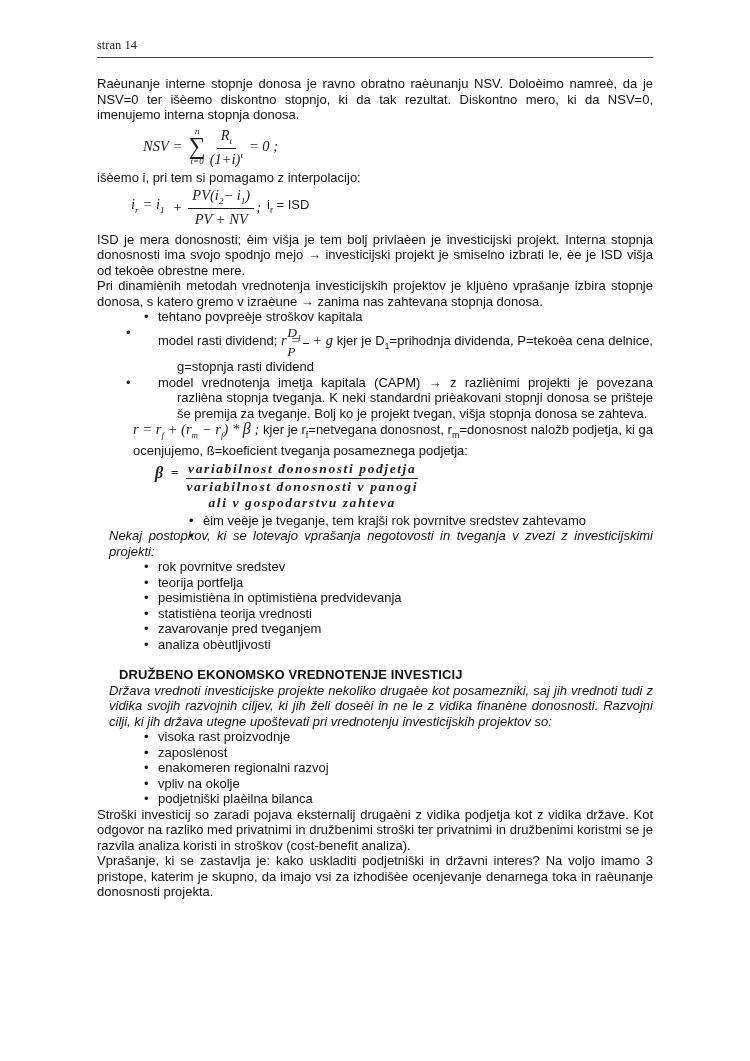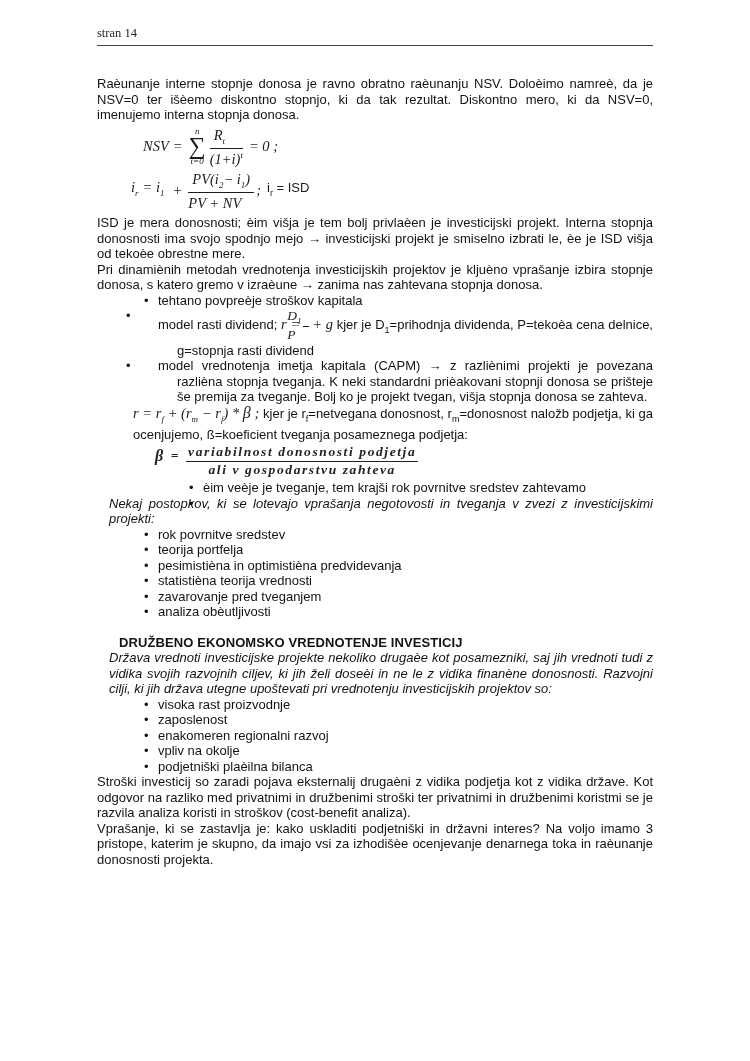--- a/index.html
+++ b/index.html
@@ -2,37 +2,37 @@
 <html><head>
 <meta charset="utf-8">
 <style>
   html,body{margin:0;padding:0;}
   body{
     width:750px;height:1061px;background:#ffffff;position:relative;
     font-family:"Liberation Sans",sans-serif;color:#131313;
     font-size:13px;line-height:15.5px;
     -webkit-font-smoothing:antialiased;
   }
-  .page-header{position:absolute;left:97px;top:26px;width:556px;
+  .page-header{position:absolute;left:97px;top:38px;width:556px;
     font-family:"Liberation Serif",serif;font-size:12.5px;color:#222;
     border-bottom:1.5px solid #444;padding-bottom:3px;}
   .content{position:absolute;left:97px;top:76px;width:556px;}
   .para{text-align:justify;}
   .para.left{text-align:left;}
   .ind{margin-left:12px;font-style:italic;}
   
   .fml{font-family:"Liberation Serif",serif;font-style:italic;font-size:14.5px;color:#1b1b1b;}
   .f-row{display:flex;align-items:center;}
   .f-nsv{margin:3px 0 2px 46px;}
   .f-interp{margin:1px 0 3px 34px;}
   .op{margin:0 4px;}
   .sum{display:inline-flex;flex-direction:column;align-items:center;line-height:1;margin:0 2px;}
   .sum-sup,.sum-sub{font-size:9px;}
   .sum-sym{font-size:24px;font-style:normal;line-height:0.9;}
-  .frac{display:inline-flex;flex-direction:column;line-height:1.25;margin:0 2px;}
+  .frac{display:inline-flex;flex-direction:column;align-items:center;line-height:1.25;margin:0 2px;}
   .frac .num{border-bottom:1px solid #1b1b1b;padding:0 4px 1px 4px;}
   .frac .den{padding-top:1px;}
   sub.fs,sup.fs{font-size:9px;font-style:italic;}
   .sans{font-family:"Liberation Sans",sans-serif;font-style:normal;font-size:13px;}
   .ifrac{display:inline-flex;flex-direction:column;align-items:center;vertical-align:middle;
     font-family:"Liberation Serif",serif;font-style:italic;font-size:13.5px;line-height:1.15;margin:0 3px;}
   .ifrac .num{border-bottom:1px solid #1b1b1b;padding:0 3px;}
   
   .capm{margin-left:36px;text-align:justify;}
   
@@ -74,20 +74,21 @@
         <span class="sum-sym">∑</span>
         <span class="sum-sub">t=0</span>
       </span>
       <span class="frac">
         <span class="num"><span>R</span><sub class="fs">t</sub></span>
         <span class="den"><span>(1+i)</span><sup class="fs">t</sup></span>
       </span>
       <span class="op">= 0 ;</span>
     </div>
 
+    <div class="para left">išèemo i, pri tem si pomagamo z interpolacijo:</div>
 
     <div class="fml f-row f-interp">
       <span><span>i</span><sub class="fs">r</sub></span>
       <span class="op"><span>= i</span><sub class="fs">1</sub></span>
       <span class="op">+</span>
       <span class="frac">
         <span class="num"><span>PV(i</span><sub class="fs">2</sub><span>− i</span><sub class="fs">1</sub><span>)</span></span>
         <span class="den">PV + NV</span>
       </span>
       <span>;</span>
@@ -122,20 +123,21 @@
     <div class="capm">
       <span class="fml"><span>r = r</span><sub class="fs">f</sub><span> + (r</span><sub class="fs">m</sub><span> − r</span><sub class="fs">f</sub><span>) * </span><span style="font-size:16px;">β</span><span> ; </span></span>
       <span><span>kjer je r</span><sub class="fs" style="font-style:normal;">f</sub><span>=netvegana donosnost, r</span><sub class="fs" style="font-style:normal;">m</sub><span>=donosnost naložb podjetja, ki ga ocenjujemo, ß=koeficient tveganja posameznega podjetja:</span></span>
     </div>
 
     <div class="f-beta">
       <span class="lhs">β</span>
       <span class="eqs">=</span>
       <span class="bfrac">
         <span class="bnum">variabilnost donosnosti podjetja</span>
+        <span>variabilnost donosnosti v panogi</span>
         <span>ali v gospodarstvu zahteva</span>
       </span>
     </div>
 
 
     <div class="li deep">
       <span class="mk">•</span>
       <span>èim veèje je tveganje, tem krajši rok povrnitve sredstev zahtevamo</span>
     </div>
     <div class="li deep">

